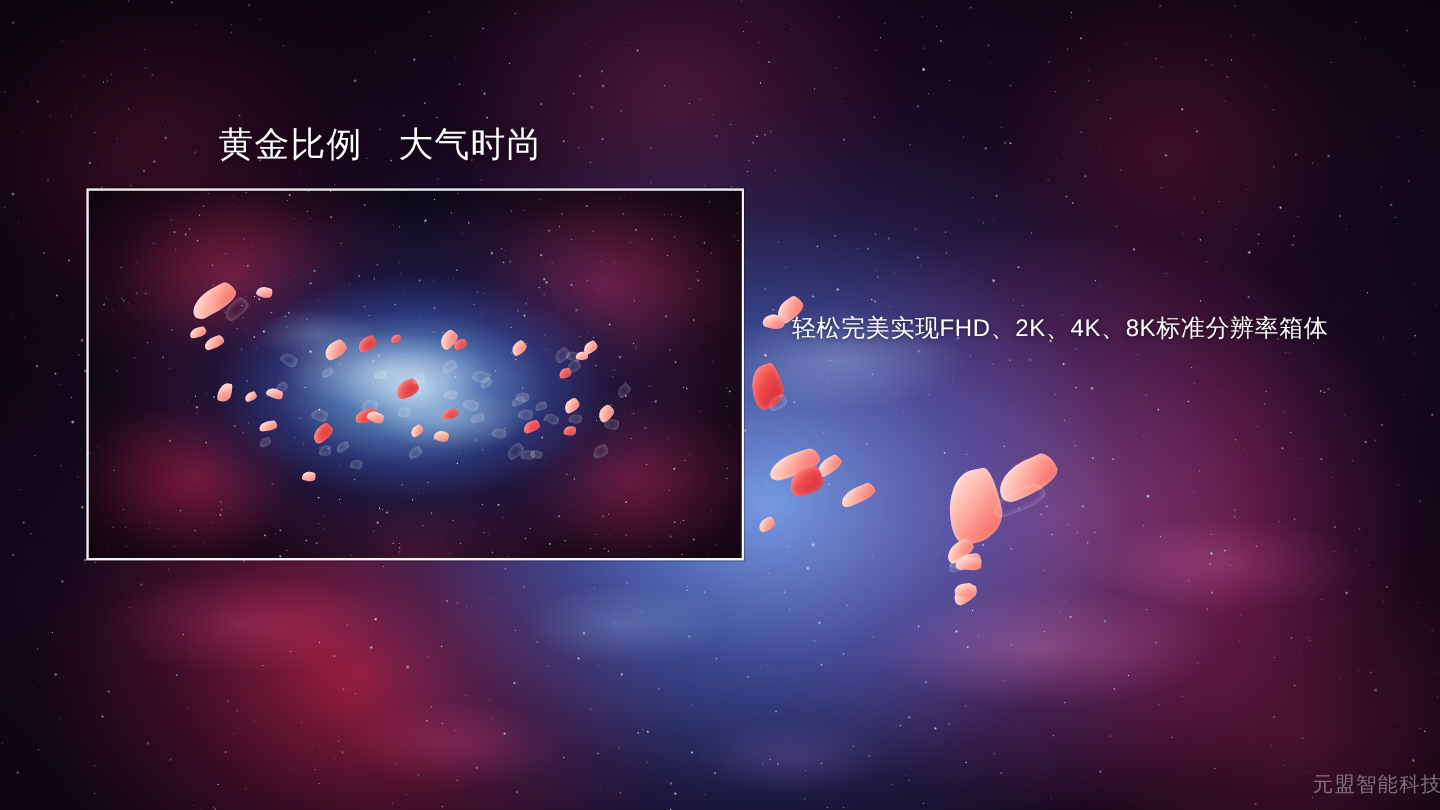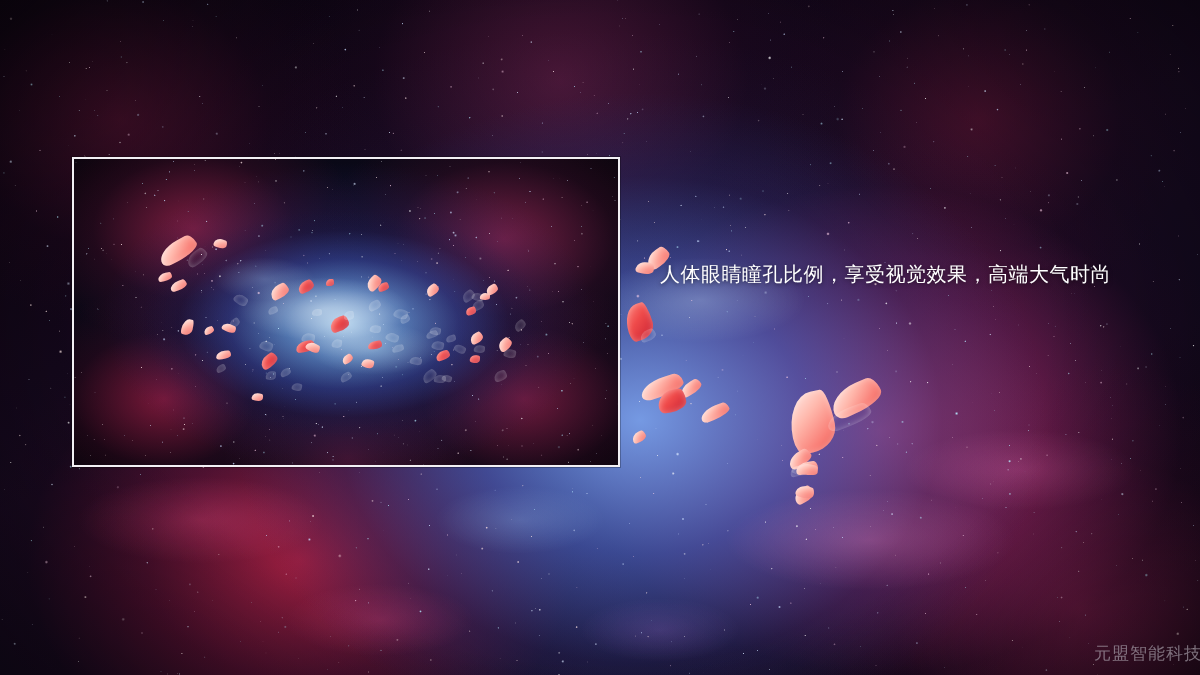--- a/index.html
+++ b/index.html
@@ -144,20 +144,21 @@
       <div class="petal p-light" style="left: 798px; top: 464px; width: 20px; height: 11px; transform: rotate(12deg);"></div>
       <div class="petal p-light" style="left: 632px; top: 432px; width: 14px; height: 10px; transform: rotate(-24deg);"></div>
       <div class="petal p-deep" style="left: 626px; top: 304px; width: 26px; height: 36px; transform: rotate(-18deg);"></div>
       <div class="petal p-light" style="left: 646px; top: 250px; width: 24px; height: 16px; transform: rotate(-34deg);"></div>
       <div class="petal p-light" style="left: 636px; top: 262px; width: 18px; height: 12px; transform: rotate(14deg);"></div>
       <div class="petal" style="left: 640px; top: 330px; width: 16px; height: 11px; transform: rotate(-20deg);"></div>
       <div class="petal p-light" style="left: 794px; top: 488px; width: 20px; height: 14px; transform: rotate(-28deg);"></div>
       <div class="petal p-light" style="left: 796px; top: 486px; width: 18px; height: 12px; transform: rotate(16deg);"></div>
     </div>
 
+  <div id="title">黄金比例　大气时尚</div>
 
   <div id="picture-frame">
     <div id="picture-inner"></div>
     <div class="stars" id="picture-stars" style="background-image: radial-gradient(0.56px at 110.5px 265.4px, rgba(255, 230, 230, 0.95) 0%, rgba(255, 230, 230, 0) 100%), radial-gradient(0.69px at 287.6px 207.4px, rgba(255, 230, 230, 0.79) 0%, rgba(255, 230, 230, 0) 100%), radial-gradient(0.55px at 346.7px 49.8px, rgba(255, 255, 255, 0.45) 0%, rgba(255, 255, 255, 0) 100%), radial-gradient(0.74px at 464.9px 228.1px, rgba(255, 230, 230, 0.86) 0%, rgba(255, 230, 230, 0) 100%), radial-gradient(0.66px at 2px 3.4px, rgba(215, 230, 255, 0.36) 0%, rgba(215, 230, 255, 0) 100%), radial-gradient(0.64px at 307.7px 2.2px, rgba(255, 255, 255, 0.73) 0%, rgba(255, 255, 255, 0) 100%), radial-gradient(0.89px at 269.8px 257.5px, rgba(255, 210, 235, 0.92) 0%, rgba(255, 210, 235, 0) 100%), radial-gradient(0.94px at 375.5px 80.7px, rgba(200, 220, 255, 0.89) 0%, rgba(200, 220, 255, 0) 100%), radial-gradient(1px at 206.4px 126px, rgba(200, 220, 255, 0.68) 0%, rgba(200, 220, 255, 0) 100%), radial-gradient(0.56px at 345.2px 272.1px, rgba(255, 230, 230, 0.72) 0%, rgba(255, 230, 230, 0) 100%), radial-gradient(1.03px at 336.4px 301.3px, rgba(255, 255, 255, 0.51) 0%, rgba(255, 255, 255, 0) 100%), radial-gradient(0.98px at 415px 12.8px, rgba(255, 230, 230, 0.89) 0%, rgba(255, 230, 230, 0) 100%), radial-gradient(0.54px at 500px 219.5px, rgba(180, 235, 255, 0.54) 0%, rgba(180, 235, 255, 0) 100%), radial-gradient(1.32px at 225.2px 70.9px, rgba(180, 235, 255, 0.53) 0%, rgba(180, 235, 255, 0) 100%), radial-gradient(0.72px at 301.1px 302.1px, rgba(180, 235, 255, 0.45) 0%, rgba(180, 235, 255, 0) 100%), radial-gradient(0.59px at 538.5px 37.9px, rgba(215, 230, 255, 0.51) 0%, rgba(215, 230, 255, 0) 100%), radial-gradient(0.57px at 536px 294.2px, rgba(180, 235, 255, 0.52) 0%, rgba(180, 235, 255, 0) 100%), radial-gradient(0.69px at 509.6px 183.8px, rgba(215, 230, 255, 0.53) 0%, rgba(215, 230, 255, 0) 100%), radial-gradient(0.75px at 21px 233.1px, rgba(215, 230, 255, 0.62) 0%, rgba(215, 230, 255, 0) 100%), radial-gradient(0.65px at 287.6px 75.2px, rgba(255, 255, 255, 0.89) 0%, rgba(255, 255, 255, 0) 100%), radial-gradient(0.72px at 209.2px 144.3px, rgba(255, 210, 235, 0.9) 0%, rgba(255, 210, 235, 0) 100%), radial-gradient(0.7px at 328.2px 215.9px, rgba(180, 235, 255, 0.9) 0%, rgba(180, 235, 255, 0) 100%), radial-gradient(0.95px at 345.7px 59.7px, rgba(255, 230, 230, 0.83) 0%, rgba(255, 230, 230, 0) 100%), radial-gradient(0.85px at 253.6px 293.7px, rgba(215, 230, 255, 0.89) 0%, rgba(215, 230, 255, 0) 100%), radial-gradient(0.95px at 305.7px 155.1px, rgba(255, 255, 255, 0.76) 0%, rgba(255, 255, 255, 0) 100%), radial-gradient(0.56px at 272.3px 167px, rgba(255, 210, 235, 0.45) 0%, rgba(255, 210, 235, 0) 100%), radial-gradient(0.66px at 131px 87.9px, rgba(180, 235, 255, 0.62) 0%, rgba(180, 235, 255, 0) 100%), radial-gradient(0.51px at 310.1px 141.1px, rgba(215, 230, 255, 0.45) 0%, rgba(215, 230, 255, 0) 100%), radial-gradient(1.22px at 152.2px 101.5px, rgba(215, 230, 255, 0.52) 0%, rgba(215, 230, 255, 0) 100%), radial-gradient(0.56px at 444.5px 309.6px, rgba(255, 230, 230, 0.66) 0%, rgba(255, 230, 230, 0) 100%), radial-gradient(0.55px at 380.8px 222.6px, rgba(200, 220, 255, 0.61) 0%, rgba(200, 220, 255, 0) 100%), radial-gradient(0.73px at 386.1px 60.3px, rgba(255, 255, 255, 0.4) 0%, rgba(255, 255, 255, 0) 100%), radial-gradient(0.76px at 88.9px 171.2px, rgba(255, 255, 255, 0.88) 0%, rgba(255, 255, 255, 0) 100%), radial-gradient(0.72px at 274.6px 215.5px, rgba(255, 255, 255, 0.3) 0%, rgba(255, 255, 255, 0) 100%), radial-gradient(1.1px at 163.8px 104.7px, rgba(255, 230, 230, 0.56) 0%, rgba(255, 230, 230, 0) 100%), radial-gradient(1.38px at 202px 21.9px, rgba(255, 255, 255, 0.53) 0%, rgba(255, 255, 255, 0) 100%), radial-gradient(1.43px at 428.7px 271.3px, rgba(255, 255, 255, 0.33) 0%, rgba(255, 255, 255, 0) 100%), radial-gradient(1.4px at 376.9px 53.5px, rgba(200, 220, 255, 0.84) 0%, rgba(200, 220, 255, 0) 100%), radial-gradient(1.27px at 487.9px 231.7px, rgba(180, 235, 255, 0.89) 0%, rgba(180, 235, 255, 0) 100%), radial-gradient(0.5px at 143.5px 161.2px, rgba(255, 230, 230, 0.45) 0%, rgba(255, 230, 230, 0) 100%), radial-gradient(0.81px at 48.9px 126.6px, rgba(255, 210, 235, 0.71) 0%, rgba(255, 210, 235, 0) 100%), radial-gradient(1.09px at 229.8px 11.9px, rgba(200, 220, 255, 0.71) 0%, rgba(200, 220, 255, 0) 100%), radial-gradient(1.18px at 129.6px 40px, rgba(255, 255, 255, 0.27) 0%, rgba(255, 255, 255, 0) 100%), radial-gradient(0.58px at 83.3px 175.5px, rgba(255, 230, 230, 0.45) 0%, rgba(255, 230, 230, 0) 100%), radial-gradient(0.74px at 364px 289.8px, rgba(215, 230, 255, 0.93) 0%, rgba(215, 230, 255, 0) 100%), radial-gradient(0.56px at 144px 76.1px, rgba(200, 220, 255, 0.37) 0%, rgba(200, 220, 255, 0) 100%), radial-gradient(1.03px at 255.4px 94.7px, rgba(215, 230, 255, 0.56) 0%, rgba(215, 230, 255, 0) 100%), radial-gradient(0.73px at 58.3px 281.5px, rgba(255, 230, 230, 0.3) 0%, rgba(255, 230, 230, 0) 100%), radial-gradient(0.93px at 261.1px 140.5px, rgba(180, 235, 255, 0.44) 0%, rgba(180, 235, 255, 0) 100%), radial-gradient(0.81px at 164.9px 113.5px, rgba(200, 220, 255, 0.69) 0%, rgba(200, 220, 255, 0) 100%), radial-gradient(0.51px at 242.9px 269.2px, rgba(215, 230, 255, 0.42) 0%, rgba(215, 230, 255, 0) 100%), radial-gradient(0.54px at 527.7px 276.2px, rgba(255, 255, 255, 0.29) 0%, rgba(255, 255, 255, 0) 100%), radial-gradient(0.58px at 118.2px 264.2px, rgba(215, 230, 255, 0.62) 0%, rgba(215, 230, 255, 0) 100%), radial-gradient(0.58px at 521.6px 209.4px, rgba(255, 230, 230, 0.3) 0%, rgba(255, 230, 230, 0) 100%), radial-gradient(0.54px at 364.7px 127.3px, rgba(200, 220, 255, 0.56) 0%, rgba(200, 220, 255, 0) 100%), radial-gradient(0.58px at 376px 7.5px, rgba(255, 255, 255, 0.85) 0%, rgba(255, 255, 255, 0) 100%), radial-gradient(1.25px at 159.7px 283px, rgba(255, 255, 255, 0.52) 0%, rgba(255, 255, 255, 0) 100%), radial-gradient(1.28px at 159.6px 304.6px, rgba(200, 220, 255, 0.83) 0%, rgba(200, 220, 255, 0) 100%), radial-gradient(0.59px at 155.8px 286px, rgba(255, 230, 230, 0.58) 0%, rgba(255, 230, 230, 0) 100%), radial-gradient(0.55px at 104.5px 42px, rgba(255, 230, 230, 0.26) 0%, rgba(255, 230, 230, 0) 100%), radial-gradient(0.57px at 275.7px 197.1px, rgba(200, 220, 255, 0.88) 0%, rgba(200, 220, 255, 0) 100%), radial-gradient(0.61px at 61.5px 112.9px, rgba(215, 230, 255, 0.25) 0%, rgba(215, 230, 255, 0) 100%), radial-gradient(1.56px at 280.6px 24.9px, rgba(215, 230, 255, 0.81) 0%, rgba(215, 230, 255, 0) 100%), radial-gradient(0.58px at 23.3px 149.8px, rgba(255, 210, 235, 0.47) 0%, rgba(255, 210, 235, 0) 100%), radial-gradient(0.58px at 165.7px 7.9px, rgba(255, 255, 255, 0.59) 0%, rgba(255, 255, 255, 0) 100%), radial-gradient(1.34px at 153px 244.3px, rgba(255, 230, 230, 0.27) 0%, rgba(255, 230, 230, 0) 100%), radial-gradient(0.73px at 324.8px 200.7px, rgba(255, 210, 235, 0.55) 0%, rgba(255, 210, 235, 0) 100%), radial-gradient(1.04px at 285.6px 268.6px, rgba(255, 255, 255, 0.65) 0%, rgba(255, 255, 255, 0) 100%), radial-gradient(0.55px at 127.4px 131.7px, rgba(215, 230, 255, 0.9) 0%, rgba(215, 230, 255, 0) 100%), radial-gradient(1.3px at 189.9px 293.5px, rgba(180, 235, 255, 0.53) 0%, rgba(180, 235, 255, 0) 100%), radial-gradient(1.16px at 138px 121.9px, rgba(255, 210, 235, 0.93) 0%, rgba(255, 210, 235, 0) 100%), radial-gradient(0.62px at 269.3px 177.3px, rgba(215, 230, 255, 0.46) 0%, rgba(215, 230, 255, 0) 100%), radial-gradient(0.52px at 191.2px 277.2px, rgba(255, 230, 230, 0.76) 0%, rgba(255, 230, 230, 0) 100%), radial-gradient(0.86px at 199.5px 215px, rgba(180, 235, 255, 0.71) 0%, rgba(180, 235, 255, 0) 100%), radial-gradient(0.82px at 429.7px 298px, rgba(255, 255, 255, 0.54) 0%, rgba(255, 255, 255, 0) 100%), radial-gradient(0.58px at 53.7px 43.9px, rgba(255, 255, 255, 0.63) 0%, rgba(255, 255, 255, 0) 100%), radial-gradient(1.61px at 184.7px 134px, rgba(255, 210, 235, 0.91) 0%, rgba(255, 210, 235, 0) 100%), radial-gradient(0.51px at 354.8px 76.1px, rgba(255, 255, 255, 0.44) 0%, rgba(255, 255, 255, 0) 100%), radial-gradient(0.5px at 339px 151.8px, rgba(215, 230, 255, 0.36) 0%, rgba(215, 230, 255, 0) 100%), radial-gradient(0.54px at 184.6px 1px, rgba(215, 230, 255, 0.29) 0%, rgba(215, 230, 255, 0) 100%), radial-gradient(0.81px at 392.2px 29.7px, rgba(255, 255, 255, 0.56) 0%, rgba(255, 255, 255, 0) 100%), radial-gradient(0.65px at 191.1px 91.2px, rgba(255, 255, 255, 0.49) 0%, rgba(255, 255, 255, 0) 100%), radial-gradient(1.11px at 498.3px 164.7px, rgba(255, 230, 230, 0.65) 0%, rgba(255, 230, 230, 0) 100%), radial-gradient(1.37px at 351.1px 59.1px, rgba(180, 235, 255, 0.36) 0%, rgba(180, 235, 255, 0) 100%), radial-gradient(0.64px at 380.9px 132.5px, rgba(180, 235, 255, 0.57) 0%, rgba(180, 235, 255, 0) 100%), radial-gradient(0.55px at 288px 7.2px, rgba(255, 255, 255, 0.85) 0%, rgba(255, 255, 255, 0) 100%), radial-gradient(0.55px at 438.3px 59.9px, rgba(200, 220, 255, 0.58) 0%, rgba(200, 220, 255, 0) 100%), radial-gradient(0.59px at 308.7px 218.6px, rgba(215, 230, 255, 0.63) 0%, rgba(215, 230, 255, 0) 100%), radial-gradient(0.97px at 287.4px 117.9px, rgba(215, 230, 255, 0.5) 0%, rgba(215, 230, 255, 0) 100%), radial-gradient(0.84px at 20.2px 280.3px, rgba(255, 210, 235, 0.41) 0%, rgba(255, 210, 235, 0) 100%), radial-gradient(0.62px at 121px 95.9px, rgba(180, 235, 255, 0.77) 0%, rgba(180, 235, 255, 0) 100%), radial-gradient(1.27px at 363.1px 104.1px, rgba(255, 230, 230, 0.87) 0%, rgba(255, 230, 230, 0) 100%), radial-gradient(1.48px at 544.8px 245px, rgba(255, 230, 230, 0.45) 0%, rgba(255, 230, 230, 0) 100%), radial-gradient(0.97px at 379.5px 191px, rgba(255, 230, 230, 0.47) 0%, rgba(255, 230, 230, 0) 100%), radial-gradient(0.68px at 258.9px 30.1px, rgba(255, 230, 230, 0.76) 0%, rgba(255, 230, 230, 0) 100%), radial-gradient(0.96px at 437.9px 149.3px, rgba(255, 230, 230, 0.33) 0%, rgba(255, 230, 230, 0) 100%), radial-gradient(1.11px at 181.3px 291.4px, rgba(255, 210, 235, 0.74) 0%, rgba(255, 210, 235, 0) 100%), radial-gradient(0.71px at 127.5px 95.5px, rgba(255, 255, 255, 0.84) 0%, rgba(255, 255, 255, 0) 100%), radial-gradient(0.97px at 456px 32.5px, rgba(200, 220, 255, 0.95) 0%, rgba(200, 220, 255, 0) 100%), radial-gradient(0.58px at 27.3px 89.5px, rgba(255, 230, 230, 0.85) 0%, rgba(255, 230, 230, 0) 100%), radial-gradient(0.62px at 311.5px 184.4px, rgba(200, 220, 255, 0.57) 0%, rgba(200, 220, 255, 0) 100%), radial-gradient(0.88px at 195.8px 281.1px, rgba(255, 230, 230, 0.3) 0%, rgba(255, 230, 230, 0) 100%), radial-gradient(0.53px at 82.8px 220.3px, rgba(255, 210, 235, 0.48) 0%, rgba(255, 210, 235, 0) 100%), radial-gradient(1.09px at 218.5px 303.9px, rgba(200, 220, 255, 0.28) 0%, rgba(200, 220, 255, 0) 100%), radial-gradient(0.5px at 273.3px 161.7px, rgba(200, 220, 255, 0.64) 0%, rgba(200, 220, 255, 0) 100%), radial-gradient(1.28px at 357.6px 100px, rgba(255, 210, 235, 0.36) 0%, rgba(255, 210, 235, 0) 100%), radial-gradient(0.52px at 418.1px 298.1px, rgba(215, 230, 255, 0.64) 0%, rgba(215, 230, 255, 0) 100%), radial-gradient(0.92px at 11.5px 307px, rgba(255, 210, 235, 0.37) 0%, rgba(255, 210, 235, 0) 100%), radial-gradient(0.89px at 31.4px 296.2px, rgba(255, 230, 230, 0.31) 0%, rgba(255, 230, 230, 0) 100%), radial-gradient(0.6px at 128.9px 105.7px, rgba(180, 235, 255, 0.53) 0%, rgba(180, 235, 255, 0) 100%), radial-gradient(0.53px at 402.1px 40.8px, rgba(255, 255, 255, 0.87) 0%, rgba(255, 255, 255, 0) 100%), radial-gradient(0.52px at 324.2px 278.5px, rgba(215, 230, 255, 0.31) 0%, rgba(215, 230, 255, 0) 100%), radial-gradient(0.52px at 7.6px 259px, rgba(255, 210, 235, 0.28) 0%, rgba(255, 210, 235, 0) 100%), radial-gradient(0.99px at 306.7px 66.2px, rgba(255, 255, 255, 0.74) 0%, rgba(255, 255, 255, 0) 100%), radial-gradient(1.15px at 248.4px 268.1px, rgba(215, 230, 255, 0.89) 0%, rgba(215, 230, 255, 0) 100%), radial-gradient(0.81px at 493.3px 21.5px, rgba(215, 230, 255, 0.59) 0%, rgba(215, 230, 255, 0) 100%), radial-gradient(0.53px at 311.2px 35.5px, rgba(215, 230, 255, 0.59) 0%, rgba(215, 230, 255, 0) 100%), radial-gradient(1.01px at 240.5px 61.6px, rgba(180, 235, 255, 0.55) 0%, rgba(180, 235, 255, 0) 100%), radial-gradient(0.98px at 404.7px 240.1px, rgba(200, 220, 255, 0.81) 0%, rgba(200, 220, 255, 0) 100%), radial-gradient(0.51px at 96.7px 293.3px, rgba(255, 255, 255, 0.62) 0%, rgba(255, 255, 255, 0) 100%), radial-gradient(0.76px at 544.9px 85.2px, rgba(200, 220, 255, 0.95) 0%, rgba(200, 220, 255, 0) 100%), radial-gradient(0.5px at 87.9px 163.5px, rgba(255, 230, 230, 0.28) 0%, rgba(255, 230, 230, 0) 100%), radial-gradient(0.6px at 171px 23.3px, rgba(255, 210, 235, 0.71) 0%, rgba(255, 210, 235, 0) 100%), radial-gradient(1.21px at 513.1px 43.3px, rgba(255, 210, 235, 0.59) 0%, rgba(255, 210, 235, 0) 100%), radial-gradient(0.6px at 519px 51.8px, rgba(200, 220, 255, 0.73) 0%, rgba(200, 220, 255, 0) 100%), radial-gradient(1.2px at 146.9px 287.1px, rgba(200, 220, 255, 0.95) 0%, rgba(200, 220, 255, 0) 100%), radial-gradient(1.05px at 433.1px 300.2px, rgba(255, 255, 255, 0.54) 0%, rgba(255, 255, 255, 0) 100%), radial-gradient(0.51px at 329.7px 85.8px, rgba(215, 230, 255, 0.55) 0%, rgba(215, 230, 255, 0) 100%), radial-gradient(0.64px at 68.7px 24.3px, rgba(180, 235, 255, 0.86) 0%, rgba(180, 235, 255, 0) 100%), radial-gradient(0.76px at 302.3px 18.4px, rgba(255, 230, 230, 0.86) 0%, rgba(255, 230, 230, 0) 100%), radial-gradient(1px at 210.4px 43.8px, rgba(255, 230, 230, 0.42) 0%, rgba(255, 230, 230, 0) 100%), radial-gradient(0.76px at 334px 203.4px, rgba(255, 255, 255, 0.31) 0%, rgba(255, 255, 255, 0) 100%), radial-gradient(1.05px at 192.3px 214.1px, rgba(180, 235, 255, 0.27) 0%, rgba(180, 235, 255, 0) 100%), radial-gradient(0.5px at 200.1px 185.6px, rgba(215, 230, 255, 0.72) 0%, rgba(215, 230, 255, 0) 100%), radial-gradient(1.01px at 489px 142.8px, rgba(255, 255, 255, 0.93) 0%, rgba(255, 255, 255, 0) 100%), radial-gradient(0.55px at 275.9px 102px, rgba(200, 220, 255, 0.91) 0%, rgba(200, 220, 255, 0) 100%), radial-gradient(0.61px at 137.6px 128.3px, rgba(255, 230, 230, 0.35) 0%, rgba(255, 230, 230, 0) 100%), radial-gradient(0.59px at 237.3px 159.4px, rgba(255, 255, 255, 0.9) 0%, rgba(255, 255, 255, 0) 100%), radial-gradient(0.83px at 329.2px 284.9px, rgba(255, 255, 255, 0.53) 0%, rgba(255, 255, 255, 0) 100%), radial-gradient(0.68px at 47.5px 85.5px, rgba(255, 230, 230, 0.79) 0%, rgba(255, 230, 230, 0) 100%), radial-gradient(1.09px at 24px 150.5px, rgba(180, 235, 255, 0.27) 0%, rgba(180, 235, 255, 0) 100%), radial-gradient(1.6px at 406.4px 99.5px, rgba(255, 255, 255, 0.36) 0%, rgba(255, 255, 255, 0) 100%), radial-gradient(0.51px at 477.7px 67.4px, rgba(200, 220, 255, 0.87) 0%, rgba(200, 220, 255, 0) 100%), radial-gradient(0.89px at 67.6px 208.4px, rgba(255, 230, 230, 0.9) 0%, rgba(255, 230, 230, 0) 100%), radial-gradient(0.76px at 495.7px 163.7px, rgba(255, 255, 255, 0.93) 0%, rgba(255, 255, 255, 0) 100%), radial-gradient(0.83px at 294.8px 118.1px, rgba(255, 230, 230, 0.58) 0%, rgba(255, 230, 230, 0) 100%), radial-gradient(0.69px at 230.5px 124.9px, rgba(255, 255, 255, 0.58) 0%, rgba(255, 255, 255, 0) 100%), radial-gradient(1.14px at 275.7px 74.7px, rgba(180, 235, 255, 0.62) 0%, rgba(180, 235, 255, 0) 100%), radial-gradient(1.06px at 175.9px 189.5px, rgba(215, 230, 255, 0.33) 0%, rgba(215, 230, 255, 0) 100%), radial-gradient(0.96px at 339px 149.9px, rgba(200, 220, 255, 0.78) 0%, rgba(200, 220, 255, 0) 100%), radial-gradient(0.9px at 367.7px 281.3px, rgba(215, 230, 255, 0.62) 0%, rgba(215, 230, 255, 0) 100%), radial-gradient(0.94px at 355.9px 140.7px, rgba(255, 255, 255, 0.75) 0%, rgba(255, 255, 255, 0) 100%), radial-gradient(1.14px at 166.7px 101.7px, rgba(215, 230, 255, 0.86) 0%, rgba(215, 230, 255, 0) 100%), radial-gradient(1.31px at 167.4px 3.6px, rgba(255, 230, 230, 0.83) 0%, rgba(255, 230, 230, 0) 100%), radial-gradient(0.57px at 279.9px 26.5px, rgba(215, 230, 255, 0.36) 0%, rgba(215, 230, 255, 0) 100%), radial-gradient(0.94px at 191.4px 255.6px, rgba(200, 220, 255, 0.88) 0%, rgba(200, 220, 255, 0) 100%), radial-gradient(0.55px at 444px 137.7px, rgba(200, 220, 255, 0.91) 0%, rgba(200, 220, 255, 0) 100%), radial-gradient(0.54px at 546.3px 30.2px, rgba(255, 230, 230, 0.81) 0%, rgba(255, 230, 230, 0) 100%), radial-gradient(0.78px at 518.8px 266.2px, rgba(255, 230, 230, 0.28) 0%, rgba(255, 230, 230, 0) 100%), radial-gradient(0.51px at 309.1px 63.3px, rgba(200, 220, 255, 0.35) 0%, rgba(200, 220, 255, 0) 100%), radial-gradient(1px at 12.7px 94.9px, rgba(215, 230, 255, 0.69) 0%, rgba(215, 230, 255, 0) 100%), radial-gradient(0.52px at 423.2px 286.6px, rgba(255, 210, 235, 0.72) 0%, rgba(255, 210, 235, 0) 100%), radial-gradient(0.8px at 76.3px 266.6px, rgba(215, 230, 255, 0.74) 0%, rgba(215, 230, 255, 0) 100%), radial-gradient(0.76px at 531.9px 164.5px, rgba(215, 230, 255, 0.52) 0%, rgba(215, 230, 255, 0) 100%), radial-gradient(0.85px at 352px 113.9px, rgba(215, 230, 255, 0.62) 0%, rgba(215, 230, 255, 0) 100%), radial-gradient(0.82px at 39.4px 59.9px, rgba(200, 220, 255, 0.33) 0%, rgba(200, 220, 255, 0) 100%), radial-gradient(0.58px at 195.3px 270.7px, rgba(255, 210, 235, 0.67) 0%, rgba(255, 210, 235, 0) 100%), radial-gradient(0.64px at 309.3px 165.4px, rgba(200, 220, 255, 0.76) 0%, rgba(200, 220, 255, 0) 100%), radial-gradient(0.74px at 196.4px 218.4px, rgba(200, 220, 255, 0.53) 0%, rgba(200, 220, 255, 0) 100%), radial-gradient(0.72px at 493.1px 276.7px, rgba(255, 255, 255, 0.43) 0%, rgba(255, 255, 255, 0) 100%), radial-gradient(1.04px at 488.1px 38.5px, rgba(255, 230, 230, 0.39) 0%, rgba(255, 230, 230, 0) 100%), radial-gradient(0.53px at 409.1px 121.6px, rgba(180, 235, 255, 0.86) 0%, rgba(180, 235, 255, 0) 100%), radial-gradient(0.65px at 522.5px 294.7px, rgba(215, 230, 255, 0.34) 0%, rgba(215, 230, 255, 0) 100%), radial-gradient(0.55px at 343.8px 102.6px, rgba(255, 230, 230, 0.43) 0%, rgba(255, 230, 230, 0) 100%), radial-gradient(0.85px at 321px 94.7px, rgba(255, 210, 235, 0.49) 0%, rgba(255, 210, 235, 0) 100%), radial-gradient(0.61px at 351px 81.9px, rgba(200, 220, 255, 0.32) 0%, rgba(200, 220, 255, 0) 100%), radial-gradient(0.63px at 221.5px 240.8px, rgba(180, 235, 255, 0.93) 0%, rgba(180, 235, 255, 0) 100%), radial-gradient(0.52px at 210.7px 247.9px, rgba(215, 230, 255, 0.26) 0%, rgba(215, 230, 255, 0) 100%), radial-gradient(0.67px at 253.6px 28.4px, rgba(255, 230, 230, 0.68) 0%, rgba(255, 230, 230, 0) 100%), radial-gradient(0.64px at 180.2px 44.4px, rgba(200, 220, 255, 0.53) 0%, rgba(200, 220, 255, 0) 100%), radial-gradient(0.57px at 519.6px 142.1px, rgba(255, 210, 235, 0.39) 0%, rgba(255, 210, 235, 0) 100%), radial-gradient(1.09px at 259px 300.9px, rgba(200, 220, 255, 0.39) 0%, rgba(200, 220, 255, 0) 100%), radial-gradient(1px at 97.9px 209.9px, rgba(255, 210, 235, 0.86) 0%, rgba(255, 210, 235, 0) 100%), radial-gradient(1.3px at 241.9px 137.3px, rgba(255, 255, 255, 0.48) 0%, rgba(255, 255, 255, 0) 100%), radial-gradient(1.3px at 504.2px 290.7px, rgba(255, 230, 230, 0.59) 0%, rgba(255, 230, 230, 0) 100%), radial-gradient(0.52px at 357.6px 195.4px, rgba(255, 255, 255, 0.6) 0%, rgba(255, 255, 255, 0) 100%), radial-gradient(0.71px at 531.6px 179.9px, rgba(215, 230, 255, 0.62) 0%, rgba(215, 230, 255, 0) 100%), radial-gradient(1.36px at 463.8px 197.6px, rgba(200, 220, 255, 0.4) 0%, rgba(200, 220, 255, 0) 100%), radial-gradient(0.51px at 104.9px 214.5px, rgba(255, 230, 230, 0.3) 0%, rgba(255, 230, 230, 0) 100%), radial-gradient(0.53px at 71.2px 296.7px, rgba(255, 230, 230, 0.94) 0%, rgba(255, 230, 230, 0) 100%), radial-gradient(0.78px at 282.7px 243.2px, rgba(215, 230, 255, 0.84) 0%, rgba(215, 230, 255, 0) 100%), radial-gradient(0.53px at 500.7px 81.6px, rgba(255, 210, 235, 0.55) 0%, rgba(255, 210, 235, 0) 100%), radial-gradient(1.22px at 481px 104.6px, rgba(255, 255, 255, 0.61) 0%, rgba(255, 255, 255, 0) 100%), radial-gradient(0.72px at 455.9px 131.7px, rgba(215, 230, 255, 0.5) 0%, rgba(215, 230, 255, 0) 100%), radial-gradient(0.52px at 309.8px 293.9px, rgba(180, 235, 255, 0.68) 0%, rgba(180, 235, 255, 0) 100%), radial-gradient(1.19px at 178.9px 210.8px, rgba(255, 210, 235, 0.26) 0%, rgba(255, 210, 235, 0) 100%), radial-gradient(0.66px at 496.8px 224.8px, rgba(255, 255, 255, 0.69) 0%, rgba(255, 255, 255, 0) 100%), radial-gradient(1.42px at 335.9px 52px, rgba(255, 255, 255, 0.77) 0%, rgba(255, 255, 255, 0) 100%), radial-gradient(0.54px at 38px 138.9px, rgba(180, 235, 255, 0.55) 0%, rgba(180, 235, 255, 0) 100%), radial-gradient(0.5px at 37.6px 100.9px, rgba(255, 255, 255, 0.33) 0%, rgba(255, 255, 255, 0) 100%), radial-gradient(0.55px at 516.2px 302.6px, rgba(215, 230, 255, 0.62) 0%, rgba(215, 230, 255, 0) 100%), radial-gradient(1.57px at 472.4px 175.6px, rgba(180, 235, 255, 0.58) 0%, rgba(180, 235, 255, 0) 100%), radial-gradient(0.57px at 346.4px 198.2px, rgba(200, 220, 255, 0.84) 0%, rgba(200, 220, 255, 0) 100%), radial-gradient(0.52px at 483px 206.9px, rgba(255, 255, 255, 0.49) 0%, rgba(255, 255, 255, 0) 100%), radial-gradient(0.68px at 103.3px 276.8px, rgba(200, 220, 255, 0.52) 0%, rgba(200, 220, 255, 0) 100%), radial-gradient(0.5px at 474.5px 194.3px, rgba(255, 210, 235, 0.84) 0%, rgba(255, 210, 235, 0) 100%), radial-gradient(0.9px at 139.6px 130.7px, rgba(255, 210, 235, 0.26) 0%, rgba(255, 210, 235, 0) 100%), radial-gradient(0.55px at 379.8px 120.9px, rgba(215, 230, 255, 0.67) 0%, rgba(215, 230, 255, 0) 100%), radial-gradient(0.57px at 13.4px 276.2px, rgba(255, 255, 255, 0.39) 0%, rgba(255, 255, 255, 0) 100%), radial-gradient(0.72px at 103.1px 62px, rgba(255, 210, 235, 0.89) 0%, rgba(255, 210, 235, 0) 100%), radial-gradient(0.65px at 452px 206.5px, rgba(255, 230, 230, 0.75) 0%, rgba(255, 230, 230, 0) 100%), radial-gradient(0.62px at 327.4px 101.9px, rgba(200, 220, 255, 0.33) 0%, rgba(200, 220, 255, 0) 100%), radial-gradient(0.59px at 324px 84.7px, rgba(255, 255, 255, 0.47) 0%, rgba(255, 255, 255, 0) 100%), radial-gradient(0.74px at 277.4px 173.1px, rgba(255, 255, 255, 0.39) 0%, rgba(255, 255, 255, 0) 100%), radial-gradient(0.63px at 333.3px 286px, rgba(255, 255, 255, 0.37) 0%, rgba(255, 255, 255, 0) 100%), radial-gradient(0.79px at 379.5px 86.5px, rgba(255, 210, 235, 0.58) 0%, rgba(255, 210, 235, 0) 100%), radial-gradient(1.32px at 507.9px 74.7px, rgba(255, 255, 255, 0.41) 0%, rgba(255, 255, 255, 0) 100%), radial-gradient(0.76px at 250.5px 177.5px, rgba(215, 230, 255, 0.39) 0%, rgba(215, 230, 255, 0) 100%), radial-gradient(0.88px at 180.1px 164px, rgba(255, 255, 255, 0.69) 0%, rgba(255, 255, 255, 0) 100%), radial-gradient(0.53px at 50.8px 276.5px, rgba(200, 220, 255, 0.6) 0%, rgba(200, 220, 255, 0) 100%), radial-gradient(1.12px at 80.7px 36.3px, rgba(200, 220, 255, 0.79) 0%, rgba(200, 220, 255, 0) 100%), radial-gradient(1.28px at 201.1px 123.6px, rgba(215, 230, 255, 0.26) 0%, rgba(215, 230, 255, 0) 100%), radial-gradient(0.52px at 478.8px 132.5px, rgba(255, 230, 230, 0.31) 0%, rgba(255, 230, 230, 0) 100%), radial-gradient(0.7px at 304px 73px, rgba(200, 220, 255, 0.37) 0%, rgba(200, 220, 255, 0) 100%), radial-gradient(0.92px at 95.5px 12.9px, rgba(200, 220, 255, 0.74) 0%, rgba(200, 220, 255, 0) 100%), radial-gradient(1.61px at 484.9px 288.1px, rgba(180, 235, 255, 0.31) 0%, rgba(180, 235, 255, 0) 100%), radial-gradient(0.87px at 181.9px 107.1px, rgba(180, 235, 255, 0.53) 0%, rgba(180, 235, 255, 0) 100%), radial-gradient(1.14px at 394.2px 19.1px, rgba(200, 220, 255, 0.46) 0%, rgba(200, 220, 255, 0) 100%), radial-gradient(0.76px at 540.2px 18.6px, rgba(180, 235, 255, 0.54) 0%, rgba(180, 235, 255, 0) 100%), radial-gradient(0.52px at 391.2px 98.6px, rgba(180, 235, 255, 0.72) 0%, rgba(180, 235, 255, 0) 100%), radial-gradient(1.1px at 288.1px 97.8px, rgba(255, 255, 255, 0.59) 0%, rgba(255, 255, 255, 0) 100%), radial-gradient(1.66px at 381.5px 76.4px, rgba(200, 220, 255, 0.66) 0%, rgba(200, 220, 255, 0) 100%), radial-gradient(0.61px at 349.1px 305.2px, rgba(200, 220, 255, 0.72) 0%, rgba(200, 220, 255, 0) 100%), radial-gradient(0.98px at 132.6px 62.4px, rgba(215, 230, 255, 0.81) 0%, rgba(215, 230, 255, 0) 100%), radial-gradient(1px at 90.6px 41.6px, rgba(200, 220, 255, 0.87) 0%, rgba(200, 220, 255, 0) 100%), radial-gradient(0.59px at 128.5px 201.6px, rgba(255, 255, 255, 0.83) 0%, rgba(255, 255, 255, 0) 100%), radial-gradient(0.71px at 99.5px 2.3px, rgba(200, 220, 255, 0.71) 0%, rgba(200, 220, 255, 0) 100%), radial-gradient(1.34px at 237.1px 142px, rgba(215, 230, 255, 0.69) 0%, rgba(215, 230, 255, 0) 100%), radial-gradient(0.61px at 244.8px 265.6px, rgba(215, 230, 255, 0.62) 0%, rgba(215, 230, 255, 0) 100%), radial-gradient(0.55px at 188.9px 225.8px, rgba(180, 235, 255, 0.32) 0%, rgba(180, 235, 255, 0) 100%), radial-gradient(0.8px at 298.8px 178.1px, rgba(215, 230, 255, 0.27) 0%, rgba(215, 230, 255, 0) 100%), radial-gradient(0.53px at 238.4px 71.3px, rgba(255, 255, 255, 0.68) 0%, rgba(255, 255, 255, 0) 100%), radial-gradient(0.9px at 84px 31.7px, rgba(215, 230, 255, 0.69) 0%, rgba(215, 230, 255, 0) 100%), radial-gradient(0.54px at 401.6px 262.8px, rgba(255, 255, 255, 0.36) 0%, rgba(255, 255, 255, 0) 100%), radial-gradient(1.31px at 442.4px 138.7px, rgba(215, 230, 255, 0.66) 0%, rgba(215, 230, 255, 0) 100%), radial-gradient(0.64px at 507.5px 130.3px, rgba(215, 230, 255, 0.45) 0%, rgba(215, 230, 255, 0) 100%), radial-gradient(0.76px at 20.2px 100.1px, rgba(255, 210, 235, 0.29) 0%, rgba(255, 210, 235, 0) 100%), radial-gradient(0.51px at 280px 87.6px, rgba(180, 235, 255, 0.58) 0%, rgba(180, 235, 255, 0) 100%), radial-gradient(0.65px at 14.6px 89.4px, rgba(180, 235, 255, 0.59) 0%, rgba(180, 235, 255, 0) 100%), radial-gradient(0.94px at 242.3px 264.6px, rgba(255, 255, 255, 0.96) 0%, rgba(255, 255, 255, 0) 100%), radial-gradient(0.67px at 184.6px 174.5px, rgba(215, 230, 255, 0.34) 0%, rgba(215, 230, 255, 0) 100%), radial-gradient(1.12px at 534.1px 167.2px, rgba(180, 235, 255, 0.88) 0%, rgba(180, 235, 255, 0) 100%), radial-gradient(1.13px at 420.4px 33.7px, rgba(180, 235, 255, 0.33) 0%, rgba(180, 235, 255, 0) 100%), radial-gradient(0.91px at 364.3px 94.2px, rgba(255, 255, 255, 0.51) 0%, rgba(255, 255, 255, 0) 100%), radial-gradient(1.11px at 192.2px 182.3px, rgba(255, 255, 255, 0.93) 0%, rgba(255, 255, 255, 0) 100%), radial-gradient(0.51px at 72.2px 48.6px, rgba(255, 255, 255, 0.91) 0%, rgba(255, 255, 255, 0) 100%), radial-gradient(1.35px at 109.6px 270.1px, rgba(255, 230, 230, 0.67) 0%, rgba(255, 230, 230, 0) 100%), radial-gradient(1.38px at 341.4px 261.7px, rgba(180, 235, 255, 0.81) 0%, rgba(180, 235, 255, 0) 100%), radial-gradient(0.53px at 218.9px 160px, rgba(255, 230, 230, 0.58) 0%, rgba(255, 230, 230, 0) 100%), radial-gradient(1.02px at 436.5px 155.1px, rgba(200, 220, 255, 0.38) 0%, rgba(200, 220, 255, 0) 100%), radial-gradient(0.73px at 507.3px 67.3px, rgba(180, 235, 255, 0.61) 0%, rgba(180, 235, 255, 0) 100%), radial-gradient(0.82px at 484.4px 132.6px, rgba(255, 210, 235, 0.64) 0%, rgba(255, 210, 235, 0) 100%), radial-gradient(1.07px at 488.2px 276.2px, rgba(180, 235, 255, 0.75) 0%, rgba(180, 235, 255, 0) 100%), radial-gradient(0.94px at 217px 78px, rgba(180, 235, 255, 0.29) 0%, rgba(180, 235, 255, 0) 100%), radial-gradient(0.62px at 434.1px 286.8px, rgba(255, 210, 235, 0.52) 0%, rgba(255, 210, 235, 0) 100%), radial-gradient(0.93px at 445.4px 19.4px, rgba(200, 220, 255, 0.57) 0%, rgba(200, 220, 255, 0) 100%), radial-gradient(0.68px at 433px 269.5px, rgba(255, 210, 235, 0.68) 0%, rgba(255, 210, 235, 0) 100%), radial-gradient(0.9px at 399.1px 184.1px, rgba(255, 210, 235, 0.82) 0%, rgba(255, 210, 235, 0) 100%), radial-gradient(0.67px at 274.9px 251.9px, rgba(180, 235, 255, 0.49) 0%, rgba(180, 235, 255, 0) 100%), radial-gradient(0.66px at 123.5px 115px, rgba(255, 210, 235, 0.86) 0%, rgba(255, 210, 235, 0) 100%), radial-gradient(0.55px at 263.3px 82px, rgba(255, 210, 235, 0.5) 0%, rgba(255, 210, 235, 0) 100%), radial-gradient(0.6px at 328.1px 261.4px, rgba(255, 255, 255, 0.64) 0%, rgba(255, 255, 255, 0) 100%), radial-gradient(0.78px at 352px 16.9px, rgba(255, 255, 255, 0.58) 0%, rgba(255, 255, 255, 0) 100%), radial-gradient(0.78px at 69.2px 115.9px, rgba(255, 230, 230, 0.73) 0%, rgba(255, 230, 230, 0) 100%), radial-gradient(0.66px at 233.5px 104px, rgba(255, 230, 230, 0.76) 0%, rgba(255, 230, 230, 0) 100%), radial-gradient(0.88px at 259.1px 297.6px, rgba(215, 230, 255, 0.83) 0%, rgba(215, 230, 255, 0) 100%), radial-gradient(0.53px at 130.5px 114.6px, rgba(255, 210, 235, 0.34) 0%, rgba(255, 210, 235, 0) 100%), radial-gradient(1.19px at 377.9px 205.6px, rgba(255, 230, 230, 0.75) 0%, rgba(255, 230, 230, 0) 100%), radial-gradient(0.57px at 13.3px 94.1px, rgba(255, 210, 235, 0.42) 0%, rgba(255, 210, 235, 0) 100%), radial-gradient(0.88px at 131.2px 1.6px, rgba(255, 255, 255, 0.52) 0%, rgba(255, 255, 255, 0) 100%), radial-gradient(0.68px at 531.8px 239.8px, rgba(255, 255, 255, 0.94) 0%, rgba(255, 255, 255, 0) 100%), radial-gradient(0.83px at 184.7px 22.9px, rgba(255, 255, 255, 0.27) 0%, rgba(255, 255, 255, 0) 100%), radial-gradient(0.54px at 447.1px 160px, rgba(255, 210, 235, 0.84) 0%, rgba(255, 210, 235, 0) 100%), radial-gradient(1.08px at 467.5px 296.3px, rgba(255, 210, 235, 0.25) 0%, rgba(255, 210, 235, 0) 100%), radial-gradient(0.86px at 62px 138.7px, rgba(255, 255, 255, 0.85) 0%, rgba(255, 255, 255, 0) 100%), radial-gradient(1.14px at 384.2px 294.2px, rgba(255, 230, 230, 0.84) 0%, rgba(255, 230, 230, 0) 100%), radial-gradient(0.76px at 344px 48.2px, rgba(255, 230, 230, 0.52) 0%, rgba(255, 230, 230, 0) 100%), radial-gradient(0.56px at 245.7px 99.3px, rgba(255, 255, 255, 0.25) 0%, rgba(255, 255, 255, 0) 100%), radial-gradient(1.1px at 447.4px 170.9px, rgba(255, 230, 230, 0.87) 0%, rgba(255, 230, 230, 0) 100%), radial-gradient(0.75px at 427.3px 59.1px, rgba(215, 230, 255, 0.34) 0%, rgba(215, 230, 255, 0) 100%), radial-gradient(1.19px at 29.1px 91.4px, rgba(255, 255, 255, 0.4) 0%, rgba(255, 255, 255, 0) 100%), radial-gradient(0.56px at 259.1px 294.1px, rgba(255, 255, 255, 0.82) 0%, rgba(255, 255, 255, 0) 100%), radial-gradient(0.56px at 446.2px 185.5px, rgba(200, 220, 255, 0.35) 0%, rgba(200, 220, 255, 0) 100%), radial-gradient(1.1px at 159.5px 162px, rgba(255, 210, 235, 0.33) 0%, rgba(255, 210, 235, 0) 100%), radial-gradient(0.84px at 454.6px 92px, rgba(215, 230, 255, 0.54) 0%, rgba(215, 230, 255, 0) 100%), radial-gradient(0.93px at 316.6px 26.7px, rgba(255, 210, 235, 0.9) 0%, rgba(255, 210, 235, 0) 100%), radial-gradient(0.56px at 208.8px 229.2px, rgba(255, 255, 255, 0.54) 0%, rgba(255, 255, 255, 0) 100%), radial-gradient(0.66px at 335px 153.6px, rgba(255, 230, 230, 0.79) 0%, rgba(255, 230, 230, 0) 100%), radial-gradient(0.72px at 99.3px 251px, rgba(255, 210, 235, 0.35) 0%, rgba(255, 210, 235, 0) 100%), radial-gradient(1.14px at 447.8px 259.5px, rgba(255, 255, 255, 0.82) 0%, rgba(255, 255, 255, 0) 100%), radial-gradient(0.75px at 138.2px 88px, rgba(255, 255, 255, 0.96) 0%, rgba(255, 255, 255, 0) 100%), radial-gradient(0.89px at 92.3px 20.4px, rgba(180, 235, 255, 0.77) 0%, rgba(180, 235, 255, 0) 100%), radial-gradient(0.94px at 278.2px 279px, rgba(215, 230, 255, 0.62) 0%, rgba(215, 230, 255, 0) 100%), radial-gradient(0.68px at 423.1px 191.4px, rgba(255, 255, 255, 0.61) 0%, rgba(255, 255, 255, 0) 100%), radial-gradient(0.71px at 171.1px 71.4px, rgba(215, 230, 255, 0.27) 0%, rgba(215, 230, 255, 0) 100%), radial-gradient(0.65px at 466px 152.1px, rgba(255, 210, 235, 0.39) 0%, rgba(255, 210, 235, 0) 100%), radial-gradient(1.42px at 379.6px 73.7px, rgba(215, 230, 255, 0.84) 0%, rgba(215, 230, 255, 0) 100%), radial-gradient(0.54px at 1px 240.1px, rgba(215, 230, 255, 0.33) 0%, rgba(215, 230, 255, 0) 100%), radial-gradient(0.99px at 132px 158.5px, rgba(215, 230, 255, 0.54) 0%, rgba(215, 230, 255, 0) 100%), radial-gradient(0.51px at 544.2px 247.9px, rgba(200, 220, 255, 0.94) 0%, rgba(200, 220, 255, 0) 100%), radial-gradient(1.02px at 504px 107.7px, rgba(255, 210, 235, 0.76) 0%, rgba(255, 210, 235, 0) 100%), radial-gradient(0.56px at 182.2px 17.1px, rgba(215, 230, 255, 0.89) 0%, rgba(215, 230, 255, 0) 100%), radial-gradient(0.98px at 307.1px 227.1px, rgba(255, 255, 255, 0.84) 0%, rgba(255, 255, 255, 0) 100%), radial-gradient(0.53px at 201.4px 0.7px, rgba(255, 230, 230, 0.77) 0%, rgba(255, 230, 230, 0) 100%), radial-gradient(1.31px at 142.1px 90.3px, rgba(200, 220, 255, 0.94) 0%, rgba(200, 220, 255, 0) 100%), radial-gradient(1.36px at 145.9px 117.3px, rgba(255, 255, 255, 0.88) 0%, rgba(255, 255, 255, 0) 100%), radial-gradient(0.52px at 294.6px 290.8px, rgba(215, 230, 255, 0.47) 0%, rgba(215, 230, 255, 0) 100%), radial-gradient(0.61px at 453.9px 127.2px, rgba(255, 255, 255, 0.72) 0%, rgba(255, 255, 255, 0) 100%), radial-gradient(0.8px at 1.1px 218.6px, rgba(255, 255, 255, 0.41) 0%, rgba(255, 255, 255, 0) 100%), radial-gradient(0.59px at 215.4px 209.6px, rgba(215, 230, 255, 0.71) 0%, rgba(215, 230, 255, 0) 100%), radial-gradient(0.99px at 469.2px 40.1px, rgba(255, 210, 235, 0.7) 0%, rgba(255, 210, 235, 0) 100%), radial-gradient(1.01px at 40px 85.3px, rgba(255, 210, 235, 0.42) 0%, rgba(255, 210, 235, 0) 100%), radial-gradient(0.91px at 361.4px 164.3px, rgba(255, 210, 235, 0.76) 0%, rgba(255, 210, 235, 0) 100%), radial-gradient(1.13px at 67.4px 148.3px, rgba(255, 210, 235, 0.25) 0%, rgba(255, 210, 235, 0) 100%), radial-gradient(0.99px at 121.7px 195.9px, rgba(255, 210, 235, 0.69) 0%, rgba(255, 210, 235, 0) 100%), radial-gradient(0.51px at 178.6px 128.8px, rgba(215, 230, 255, 0.81) 0%, rgba(215, 230, 255, 0) 100%), radial-gradient(0.54px at 30.6px 280.6px, rgba(255, 210, 235, 0.33) 0%, rgba(255, 210, 235, 0) 100%), radial-gradient(0.81px at 360.2px 192.3px, rgba(180, 235, 255, 0.33) 0%, rgba(180, 235, 255, 0) 100%), radial-gradient(0.51px at 7.6px 213.2px, rgba(255, 230, 230, 0.73) 0%, rgba(255, 230, 230, 0) 100%), radial-gradient(0.85px at 267.7px 190.3px, rgba(255, 210, 235, 0.48) 0%, rgba(255, 210, 235, 0) 100%), radial-gradient(0.86px at 435.1px 178.5px, rgba(255, 230, 230, 0.68) 0%, rgba(255, 230, 230, 0) 100%), radial-gradient(0.59px at 260px 69.2px, rgba(180, 235, 255, 0.88) 0%, rgba(180, 235, 255, 0) 100%), radial-gradient(0.52px at 209.7px 259.8px, rgba(200, 220, 255, 0.32) 0%, rgba(200, 220, 255, 0) 100%), radial-gradient(0.86px at 192.3px 255.9px, rgba(255, 230, 230, 0.32) 0%, rgba(255, 230, 230, 0) 100%), radial-gradient(0.79px at 420.5px 122.1px, rgba(200, 220, 255, 0.85) 0%, rgba(200, 220, 255, 0) 100%), radial-gradient(0.5px at 482.4px 54px, rgba(255, 255, 255, 0.94) 0%, rgba(255, 255, 255, 0) 100%), radial-gradient(0.65px at 120.8px 5.2px, rgba(255, 230, 230, 0.49) 0%, rgba(255, 230, 230, 0) 100%), radial-gradient(1.11px at 434.1px 111.4px, rgba(255, 230, 230, 0.92) 0%, rgba(255, 230, 230, 0) 100%), radial-gradient(0.77px at 455.9px 130.1px, rgba(180, 235, 255, 0.44) 0%, rgba(180, 235, 255, 0) 100%), radial-gradient(0.54px at 195.2px 178.3px, rgba(255, 255, 255, 0.72) 0%, rgba(255, 255, 255, 0) 100%), radial-gradient(0.56px at 454px 90.6px, rgba(255, 210, 235, 0.34) 0%, rgba(255, 210, 235, 0) 100%), radial-gradient(1.2px at 104.4px 171.9px, rgba(215, 230, 255, 0.81) 0%, rgba(215, 230, 255, 0) 100%), radial-gradient(0.65px at 178.6px 212.8px, rgba(215, 230, 255, 0.26) 0%, rgba(215, 230, 255, 0) 100%), radial-gradient(0.62px at 467.2px 162.8px, rgba(255, 210, 235, 0.72) 0%, rgba(255, 210, 235, 0) 100%), radial-gradient(0.5px at 248.9px 296.8px, rgba(255, 210, 235, 0.52) 0%, rgba(255, 210, 235, 0) 100%), radial-gradient(0.69px at 415.6px 74.5px, rgba(255, 255, 255, 0.66) 0%, rgba(255, 255, 255, 0) 100%), radial-gradient(0.54px at 183px 0.8px, rgba(200, 220, 255, 0.75) 0%, rgba(200, 220, 255, 0) 100%), radial-gradient(0.76px at 88.6px 283.1px, rgba(200, 220, 255, 0.84) 0%, rgba(200, 220, 255, 0) 100%), radial-gradient(0.82px at 422.6px 145.7px, rgba(200, 220, 255, 0.9) 0%, rgba(200, 220, 255, 0) 100%), radial-gradient(0.8px at 320.8px 276.1px, rgba(255, 230, 230, 0.25) 0%, rgba(255, 230, 230, 0) 100%), radial-gradient(0.59px at 408.1px 136.4px, rgba(255, 210, 235, 0.72) 0%, rgba(255, 210, 235, 0) 100%), radial-gradient(0.64px at 507.5px 46.2px, rgba(255, 230, 230, 0.32) 0%, rgba(255, 230, 230, 0) 100%), radial-gradient(0.8px at 494.4px 303.2px, rgba(255, 255, 255, 0.81) 0%, rgba(255, 255, 255, 0) 100%), radial-gradient(1.16px at 238px 73.6px, rgba(180, 235, 255, 0.44) 0%, rgba(180, 235, 255, 0) 100%), radial-gradient(0.54px at 442px 6.2px, rgba(180, 235, 255, 0.7) 0%, rgba(180, 235, 255, 0) 100%), radial-gradient(0.58px at 481.9px 211.1px, rgba(255, 210, 235, 0.63) 0%, rgba(255, 210, 235, 0) 100%), radial-gradient(1.45px at 188.2px 66.7px, rgba(180, 235, 255, 0.61) 0%, rgba(180, 235, 255, 0) 100%), radial-gradient(0.57px at 16.7px 296.8px, rgba(255, 255, 255, 0.66) 0%, rgba(255, 255, 255, 0) 100%), radial-gradient(1.11px at 448px 287px, rgba(255, 210, 235, 0.35) 0%, rgba(255, 210, 235, 0) 100%), radial-gradient(0.87px at 237.5px 283.7px, rgba(215, 230, 255, 0.45) 0%, rgba(215, 230, 255, 0) 100%), radial-gradient(0.87px at 495.5px 274.7px, rgba(200, 220, 255, 0.72) 0%, rgba(200, 220, 255, 0) 100%), radial-gradient(1.5px at 90.1px 180.3px, rgba(200, 220, 255, 0.82) 0%, rgba(200, 220, 255, 0) 100%), radial-gradient(0.58px at 74.2px 244.1px, rgba(255, 255, 255, 0.31) 0%, rgba(255, 255, 255, 0) 100%), radial-gradient(0.68px at 114.1px 52.6px, rgba(180, 235, 255, 0.7) 0%, rgba(180, 235, 255, 0) 100%), radial-gradient(0.88px at 544.5px 136.8px, rgba(255, 255, 255, 0.89) 0%, rgba(255, 255, 255, 0) 100%), radial-gradient(1.38px at 322.2px 207.8px, rgba(180, 235, 255, 0.35) 0%, rgba(180, 235, 255, 0) 100%), radial-gradient(0.52px at 34px 0.1px, rgba(255, 255, 255, 0.82) 0%, rgba(255, 255, 255, 0) 100%), radial-gradient(0.77px at 541px 41.2px, rgba(215, 230, 255, 0.76) 0%, rgba(215, 230, 255, 0) 100%), radial-gradient(0.6px at 532.1px 231.3px, rgba(180, 235, 255, 0.7) 0%, rgba(180, 235, 255, 0) 100%), radial-gradient(1.16px at 352.2px 135.1px, rgba(215, 230, 255, 0.33) 0%, rgba(215, 230, 255, 0) 100%), radial-gradient(0.85px at 396.9px 291.6px, rgba(215, 230, 255, 0.87) 0%, rgba(215, 230, 255, 0) 100%), radial-gradient(1.12px at 229.8px 96.5px, rgba(255, 210, 235, 0.41) 0%, rgba(255, 210, 235, 0) 100%), radial-gradient(0.53px at 318.3px 188.5px, rgba(255, 210, 235, 0.36) 0%, rgba(255, 210, 235, 0) 100%), radial-gradient(0.59px at 479.8px 19.8px, rgba(200, 220, 255, 0.3) 0%, rgba(200, 220, 255, 0) 100%), radial-gradient(1.43px at 391.8px 271.2px, rgba(255, 230, 230, 0.55) 0%, rgba(255, 230, 230, 0) 100%), radial-gradient(0.64px at 97px 270.2px, rgba(255, 230, 230, 0.52) 0%, rgba(255, 230, 230, 0) 100%), radial-gradient(0.54px at 120.5px 11.6px, rgba(200, 220, 255, 0.36) 0%, rgba(200, 220, 255, 0) 100%), radial-gradient(0.56px at 121.8px 227.4px, rgba(255, 210, 235, 0.56) 0%, rgba(255, 210, 235, 0) 100%), radial-gradient(0.63px at 97.9px 168.6px, rgba(255, 210, 235, 0.52) 0%, rgba(255, 210, 235, 0) 100%), radial-gradient(0.72px at 209px 257.3px, rgba(255, 230, 230, 0.79) 0%, rgba(255, 230, 230, 0) 100%), radial-gradient(0.56px at 423.7px 82.3px, rgba(180, 235, 255, 0.39) 0%, rgba(180, 235, 255, 0) 100%), radial-gradient(1.17px at 146.7px 199px, rgba(255, 255, 255, 0.45) 0%, rgba(255, 255, 255, 0) 100%), radial-gradient(0.64px at 454px 185.5px, rgba(255, 230, 230, 0.73) 0%, rgba(255, 230, 230, 0) 100%), radial-gradient(1.31px at 110px 259.2px, rgba(215, 230, 255, 0.31) 0%, rgba(215, 230, 255, 0) 100%), radial-gradient(0.85px at 133.2px 193.2px, rgba(200, 220, 255, 0.51) 0%, rgba(200, 220, 255, 0) 100%), radial-gradient(0.67px at 103.8px 79px, rgba(200, 220, 255, 0.63) 0%, rgba(200, 220, 255, 0) 100%), radial-gradient(1.21px at 402.3px 78.5px, rgba(200, 220, 255, 0.8) 0%, rgba(200, 220, 255, 0) 100%), radial-gradient(1.23px at 71.3px 34.4px, rgba(255, 255, 255, 0.6) 0%, rgba(255, 255, 255, 0) 100%), radial-gradient(1.47px at 383.6px 33.3px, rgba(200, 220, 255, 0.54) 0%, rgba(200, 220, 255, 0) 100%), radial-gradient(0.62px at 516.9px 107.9px, rgba(255, 255, 255, 0.27) 0%, rgba(255, 255, 255, 0) 100%), radial-gradient(0.95px at 365.9px 89.7px, rgba(255, 230, 230, 0.3) 0%, rgba(255, 230, 230, 0) 100%), radial-gradient(0.51px at 360.4px 54.4px, rgba(180, 235, 255, 0.69) 0%, rgba(180, 235, 255, 0) 100%), radial-gradient(0.5px at 258.9px 60.1px, rgba(180, 235, 255, 0.82) 0%, rgba(180, 235, 255, 0) 100%), radial-gradient(0.65px at 483.7px 249.6px, rgba(200, 220, 255, 0.82) 0%, rgba(200, 220, 255, 0) 100%), radial-gradient(0.74px at 82.2px 309px, rgba(200, 220, 255, 0.43) 0%, rgba(200, 220, 255, 0) 100%), radial-gradient(1.37px at 184.9px 77.1px, rgba(215, 230, 255, 0.6) 0%, rgba(215, 230, 255, 0) 100%), radial-gradient(0.59px at 398.5px 236.4px, rgba(200, 220, 255, 0.9) 0%, rgba(200, 220, 255, 0) 100%), radial-gradient(0.73px at 451.5px 43.2px, rgba(200, 220, 255, 0.52) 0%, rgba(200, 220, 255, 0) 100%), radial-gradient(0.7px at 517px 9.3px, rgba(200, 220, 255, 0.94) 0%, rgba(200, 220, 255, 0) 100%), radial-gradient(0.52px at 363.2px 16.6px, rgba(180, 235, 255, 0.72) 0%, rgba(180, 235, 255, 0) 100%), radial-gradient(0.7px at 127.5px 133.1px, rgba(255, 230, 230, 0.36) 0%, rgba(255, 230, 230, 0) 100%), radial-gradient(0.99px at 261.1px 244.9px, rgba(180, 235, 255, 0.51) 0%, rgba(180, 235, 255, 0) 100%), radial-gradient(0.51px at 89.8px 185.9px, rgba(255, 210, 235, 0.54) 0%, rgba(255, 210, 235, 0) 100%), radial-gradient(0.5px at 136.3px 46px, rgba(180, 235, 255, 0.87) 0%, rgba(180, 235, 255, 0) 100%), radial-gradient(0.63px at 204.5px 169.5px, rgba(180, 235, 255, 0.81) 0%, rgba(180, 235, 255, 0) 100%), radial-gradient(1.57px at 240.8px 276.6px, rgba(255, 210, 235, 0.66) 0%, rgba(255, 210, 235, 0) 100%), radial-gradient(0.66px at 303.5px 274.9px, rgba(180, 235, 255, 0.91) 0%, rgba(180, 235, 255, 0) 100%), radial-gradient(0.69px at 171.5px 205.4px, rgba(255, 255, 255, 0.56) 0%, rgba(255, 255, 255, 0) 100%), radial-gradient(0.77px at 26.9px 64.1px, rgba(180, 235, 255, 0.89) 0%, rgba(180, 235, 255, 0) 100%), radial-gradient(0.53px at 415.6px 118.4px, rgba(255, 210, 235, 0.63) 0%, rgba(255, 210, 235, 0) 100%), radial-gradient(0.52px at 485.9px 19.8px, rgba(255, 255, 255, 0.79) 0%, rgba(255, 255, 255, 0) 100%), radial-gradient(0.56px at 459.3px 284.1px, rgba(215, 230, 255, 0.6) 0%, rgba(215, 230, 255, 0) 100%), radial-gradient(1.08px at 113.3px 101.2px, rgba(215, 230, 255, 0.36) 0%, rgba(215, 230, 255, 0) 100%), radial-gradient(0.6px at 533.5px 194.6px, rgba(255, 210, 235, 0.32) 0%, rgba(255, 210, 235, 0) 100%), radial-gradient(0.59px at 28.8px 265.4px, rgba(255, 255, 255, 0.74) 0%, rgba(255, 255, 255, 0) 100%), radial-gradient(0.53px at 446.3px 3.7px, rgba(215, 230, 255, 0.32) 0%, rgba(215, 230, 255, 0) 100%), radial-gradient(0.66px at 165.1px 299.9px, rgba(255, 255, 255, 0.87) 0%, rgba(255, 255, 255, 0) 100%), radial-gradient(0.55px at 427.1px 225.5px, rgba(200, 220, 255, 0.37) 0%, rgba(200, 220, 255, 0) 100%), radial-gradient(0.54px at 391px 268px, rgba(180, 235, 255, 0.34) 0%, rgba(180, 235, 255, 0) 100%), radial-gradient(0.62px at 32.9px 94.2px, rgba(255, 255, 255, 0.37) 0%, rgba(255, 255, 255, 0) 100%); background-repeat: no-repeat;"></div>
     <div id="picture-glow"></div>
     <div id="picture-petals">
         <div class="petal p-light" style="left: 84px; top: 82px; width: 40px; height: 19px; transform: rotate(-28deg);"></div>
         <div class="petal" style="left: 112px; top: 92px; width: 22px; height: 13px; transform: rotate(-34deg);"></div>
         <div class="petal p-light" style="left: 140px; top: 80px; width: 13px; height: 9px; transform: rotate(20deg);"></div>
         <div class="petal p-light" style="left: 84px; top: 114px; width: 14px; height: 8px; transform: rotate(-12deg);"></div>
@@ -219,18 +220,18 @@
         <div class="petal p-light" style="left: 288px; top: 200px; width: 12px; height: 9px; transform: rotate(22deg);"></div>
         <div class="petal p-deep" style="left: 304px; top: 124px; width: 11px; height: 8px; transform: rotate(-14deg);"></div>
         <div class="petal" style="left: 238px; top: 150px; width: 10px; height: 7px; transform: rotate(6deg);"></div>
         <div class="petal p-light" style="left: 268px; top: 196px; width: 11px; height: 8px; transform: rotate(-28deg);"></div>
         <div class="petal" style="left: 336px; top: 198px; width: 12px; height: 8px; transform: rotate(18deg);"></div>
         <div class="petal" style="left: 440px; top: 162px; width: 12px; height: 9px; transform: rotate(-34deg);"></div>
       </div>
   </div>
 
   <div id="body-text">
-    <div class="body-line">人体眼睛瞳孔比例，享受视觉效果，高端大气时尚</div>
+    <div class="body-line">轻松完美实现FHD、2K、4K、8K标准分辨率箱体</div>
   </div>
 
   <div id="watermark">元盟智能科技</div>
 
 </div>
 
 </body></html>

